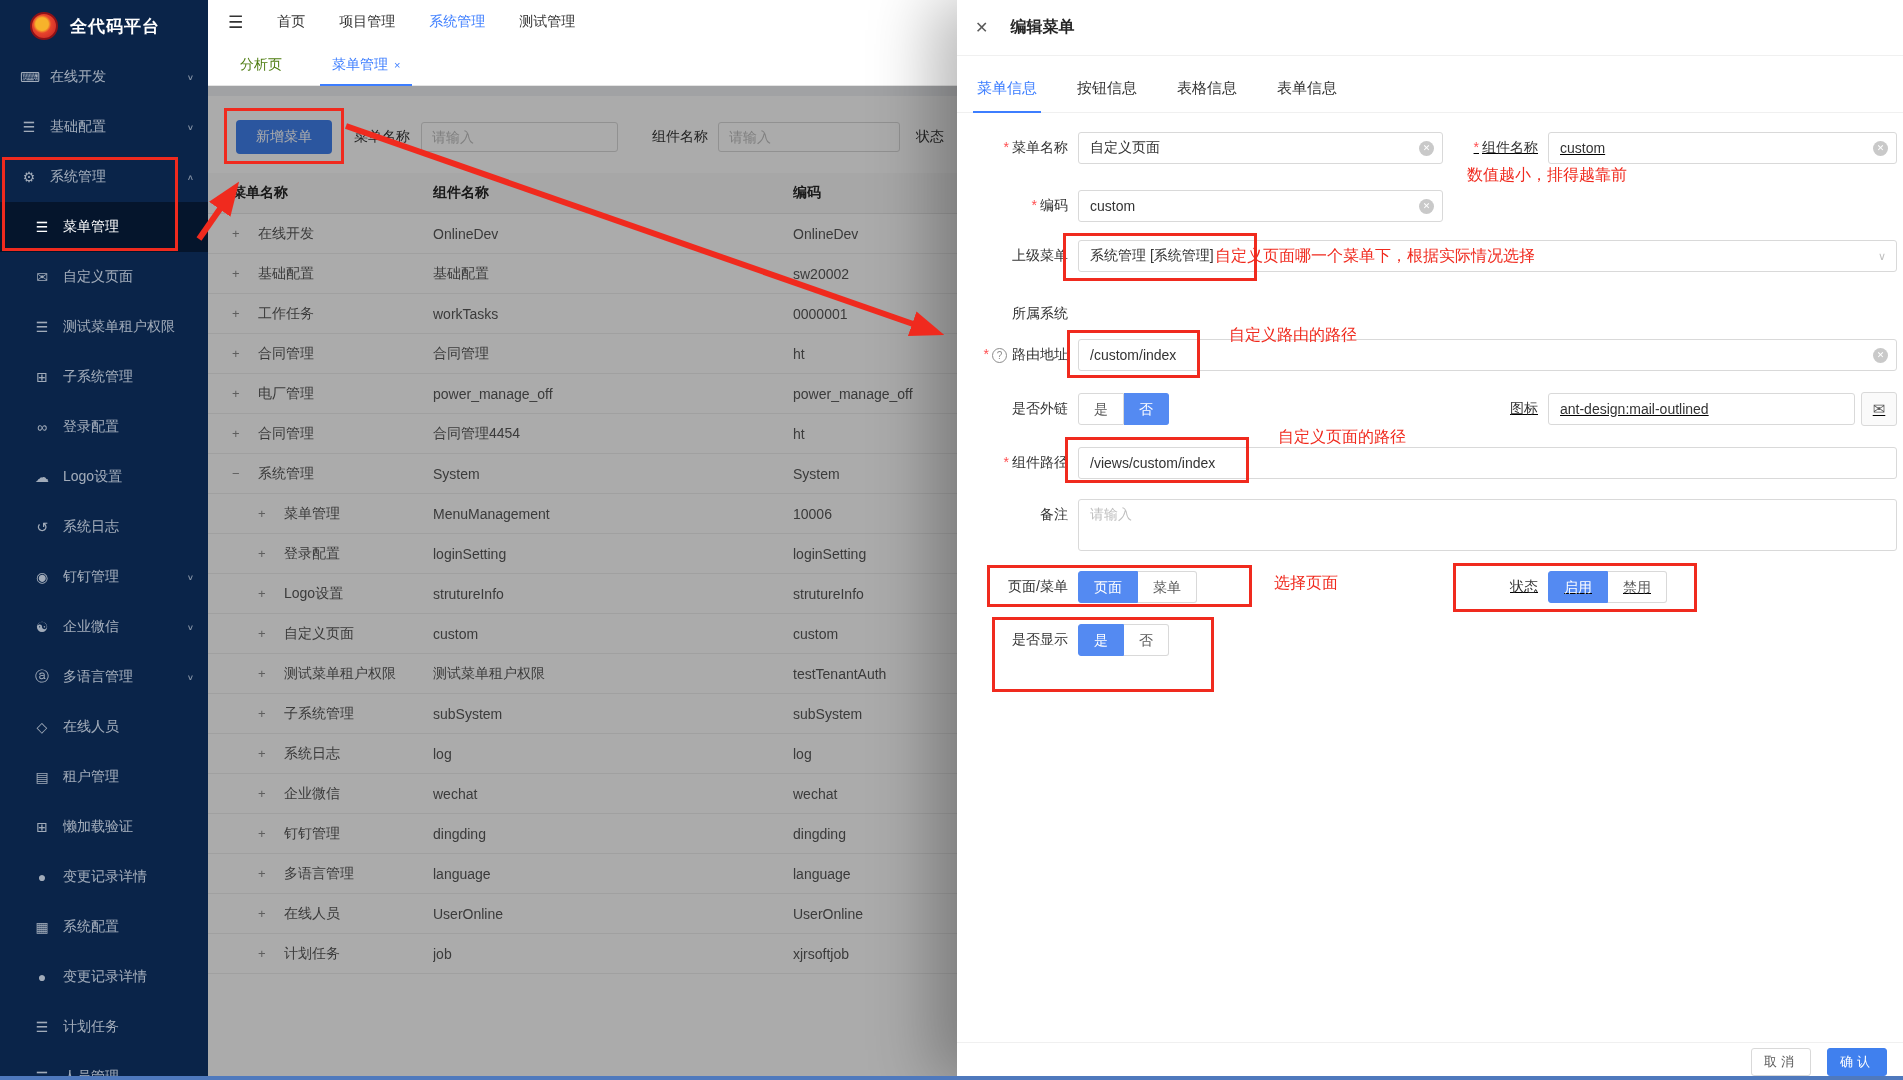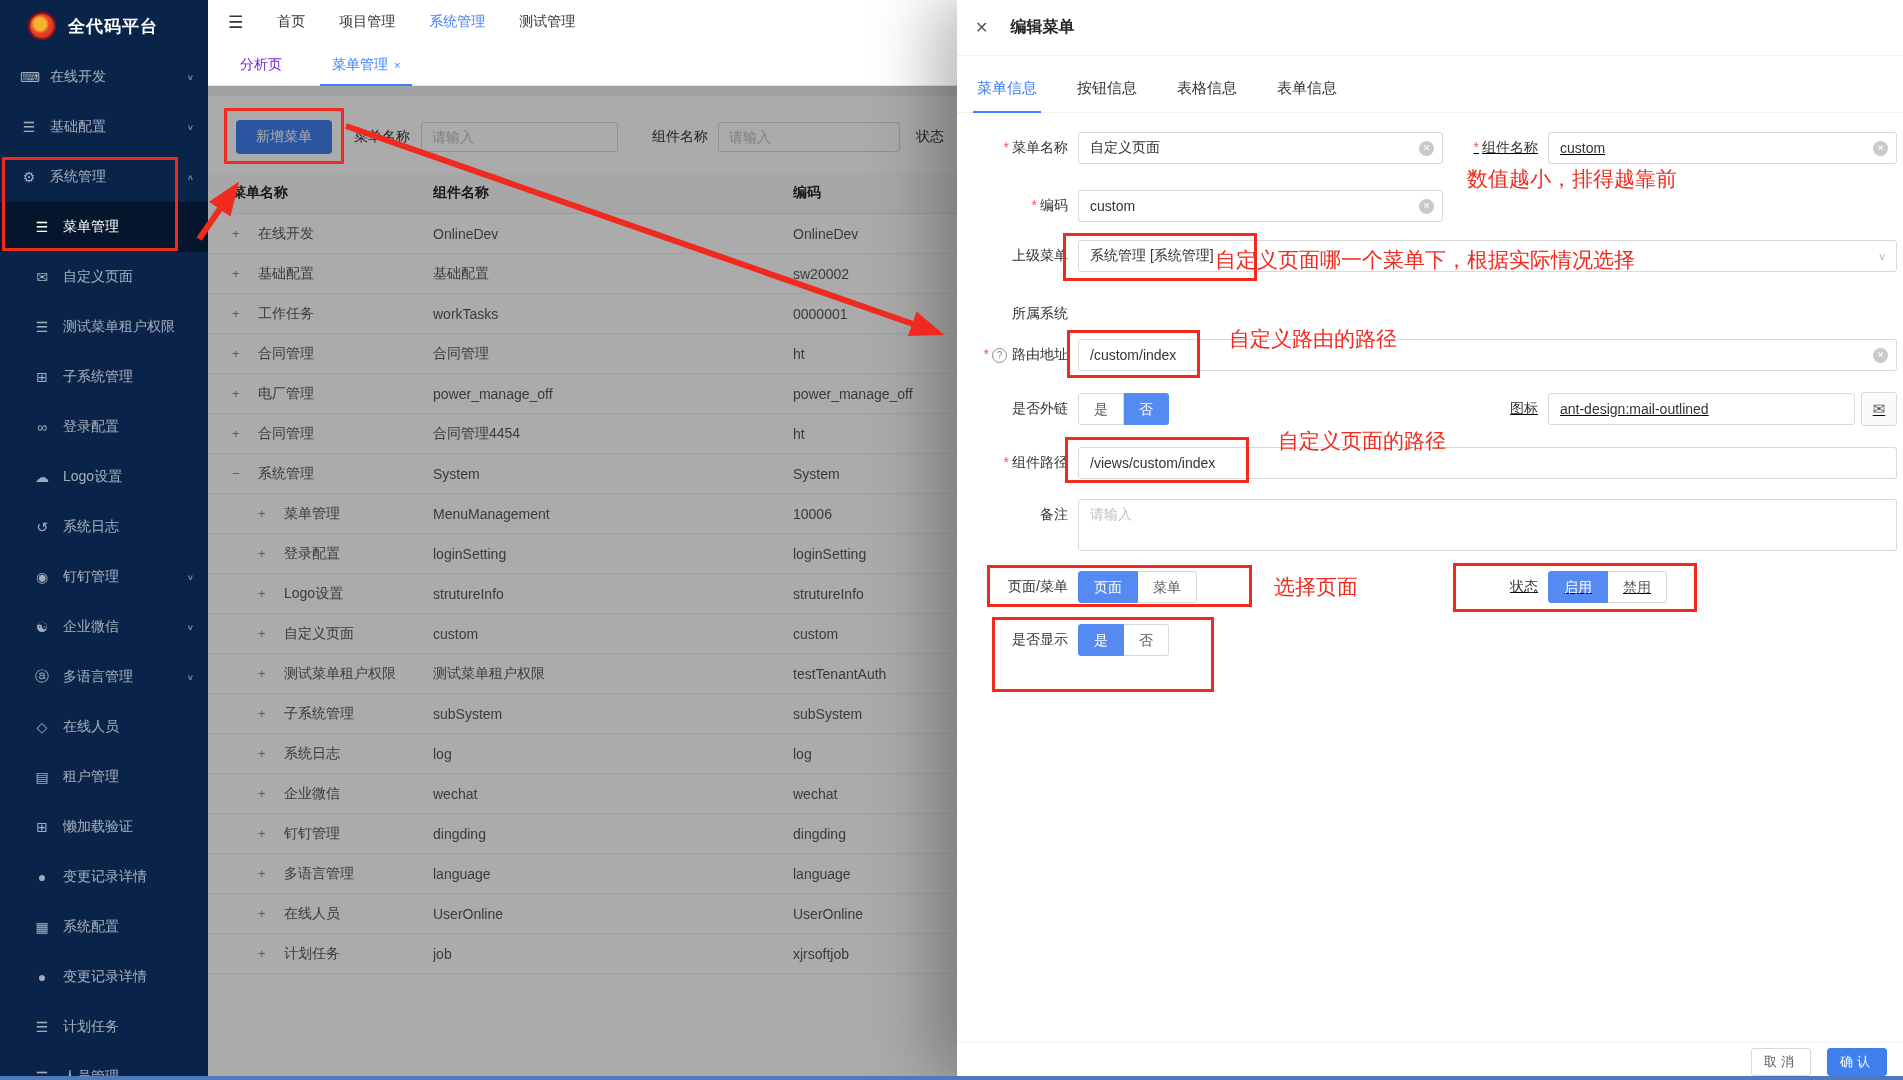--- a/index.html
+++ b/index.html
@@ -1,41 +1,41 @@
 <!DOCTYPE html>
 <html><head>
 <meta charset="utf-8">
 <style>
   * { margin:0; padding:0; box-sizing:border-box; }
   html,body { width:1903px; height:1080px; overflow:hidden;
     font-family:"Liberation Sans","DejaVu Sans",sans-serif; font-size:14px; background:#fff; }
 
   
   #sidebar { position:absolute; left:0; top:0; width:208px; height:1080px; background:#0a2449; z-index:1; overflow:hidden; }
-  #logo-row { display:flex; align-items:center; height:52px; padding-left:14px;margin-left:14px; }
+  #logo-row { display:flex; align-items:center; height:52px; padding-left:30px; }
   #logo-mark { width:28px; height:28px; border-radius:50%;
     background:radial-gradient(circle at 42% 42%, #f7b32b 0 32%, #e8442c 46%, #c01f24 100%);
     border:2px solid #8c1218; }
   #logo-text { color:#fff; font-size:17px; font-weight:bold; margin-left:12px; letter-spacing:1px; }
   .side-item { position:relative; display:flex; align-items:center; height:50px; color:rgba(255,255,255,0.62); cursor:pointer; }
   .side-item .sicon { width:18px; margin-left:20px; font-size:14px; text-align:center; flex:0 0 auto; }
   .side-item .slabel { margin-left:12px; white-space:nowrap; }
   .side-item.child .sicon { margin-left:33px; }
   .side-item.active { background:#05152c; color:#fff; }
   .side-item .schev { position:absolute; right:14px; font-size:10px; color:rgba(255,255,255,0.5); transform:scaleY(0.8); }
 
   
   #topnav { position:absolute; left:208px; top:0; right:0; height:44px; background:#fff; display:flex; align-items:center; z-index:1; }
   #fold-icon { margin-left:20px; font-size:17px; color:#333; cursor:pointer; }
   .nav-item { margin-left:34px; color:#333; cursor:pointer; }
   .nav-item.active { color:#3d7eff; }
 
   
   #tabbar { position:absolute; left:208px; top:44px; right:0; height:42px; background:#fff; border-bottom:1px solid #e4e4e4; display:flex; align-items:center; z-index:1; }
-  .page-tab { position:relative; height:100%; display:flex; align-items:center; padding:0 12px; margin-left:20px; color:#6d28d9; cursor:pointer; }
+  .page-tab { position:relative; height:100%; display:flex; align-items:center; padding:0 12px; margin-left:20px; color:#4d7c0f; cursor:pointer; }
   .page-tab.active { color:#3d7eff; }
   .page-tab.active::after { content:""; position:absolute; left:0; right:0; bottom:-1px; height:2px; background:#3d7eff; }
   .tab-close { font-size:11px; margin-left:6px; color:#3d7eff; }
 
   
   #content { position:absolute; left:208px; top:86px; right:0; bottom:0; background:#f0f2f5; z-index:1; }
   #content-card { position:absolute; left:0; top:10px; right:0; bottom:0; background:#fff; }
   #toolbar { display:flex; align-items:center; padding-top:24px; height:58px; }
   #add-btn { margin-left:28px; height:34px; padding:0 20px; background:#4080ee; color:#fff; border:none; border-radius:4px; font-size:14px; cursor:pointer; }
   .tb-label { color:#333; }
@@ -88,21 +88,21 @@
   .tgl .opt { height:32px; line-height:30px; padding:0 15px; border:1px solid #d9d9d9; background:#fff; color:#595959; cursor:pointer; }
   .tgl .opt:first-child { border-radius:3px 0 0 3px; }
   .tgl .opt:last-child { border-radius:0 3px 3px 0; border-left:none; }
   .tgl .opt.sel { background:#548af2; border-color:#548af2; color:#fff; }
   textarea.inp { height:52px; padding-top:6px; resize:none; font-family:inherit; }
   .inp::placeholder, textarea.inp::placeholder { color:#bfbfbf; }
   #icon-btn { width:36px; height:34px; border:1px solid #d9d9d9; border-radius:3px; background:#fafafa; margin-left:6px; font-size:15px; color:#595959; cursor:pointer; flex:0 0 auto; }
 
   
   .rbox { position:absolute; border:3px solid #f02a1e; pointer-events:none; z-index:5; }
-  .rtext { position:absolute; color:#f02a1e; font-size:21px; white-space:nowrap; pointer-events:none; z-index:5; }
+  .rtext { position:absolute; color:#f02a1e; font-size:16px; white-space:nowrap; pointer-events:none; z-index:5; }
 
   #drawer-footer { position:absolute; left:0; right:0; bottom:0; height:38px; border-top:1px solid #f0f0f0; background:#fff;
     display:flex; align-items:center; justify-content:flex-end; padding-right:16px; }
   .ft-btn { height:28px; padding:0 12px; border-radius:3px; font-size:13px; letter-spacing:4px; cursor:pointer; }
   #btn-cancel { background:#fff; border:1px solid #d9d9d9; color:#595959; margin-right:16px; }
   #btn-ok { background:#4080ee; border:1px solid #4080ee; color:#fff; }
 
   
   #anno { position:absolute; inset:0; z-index:6; pointer-events:none; }
   #anno .rbox2 { position:absolute; border:3px solid #f02a1e; }

